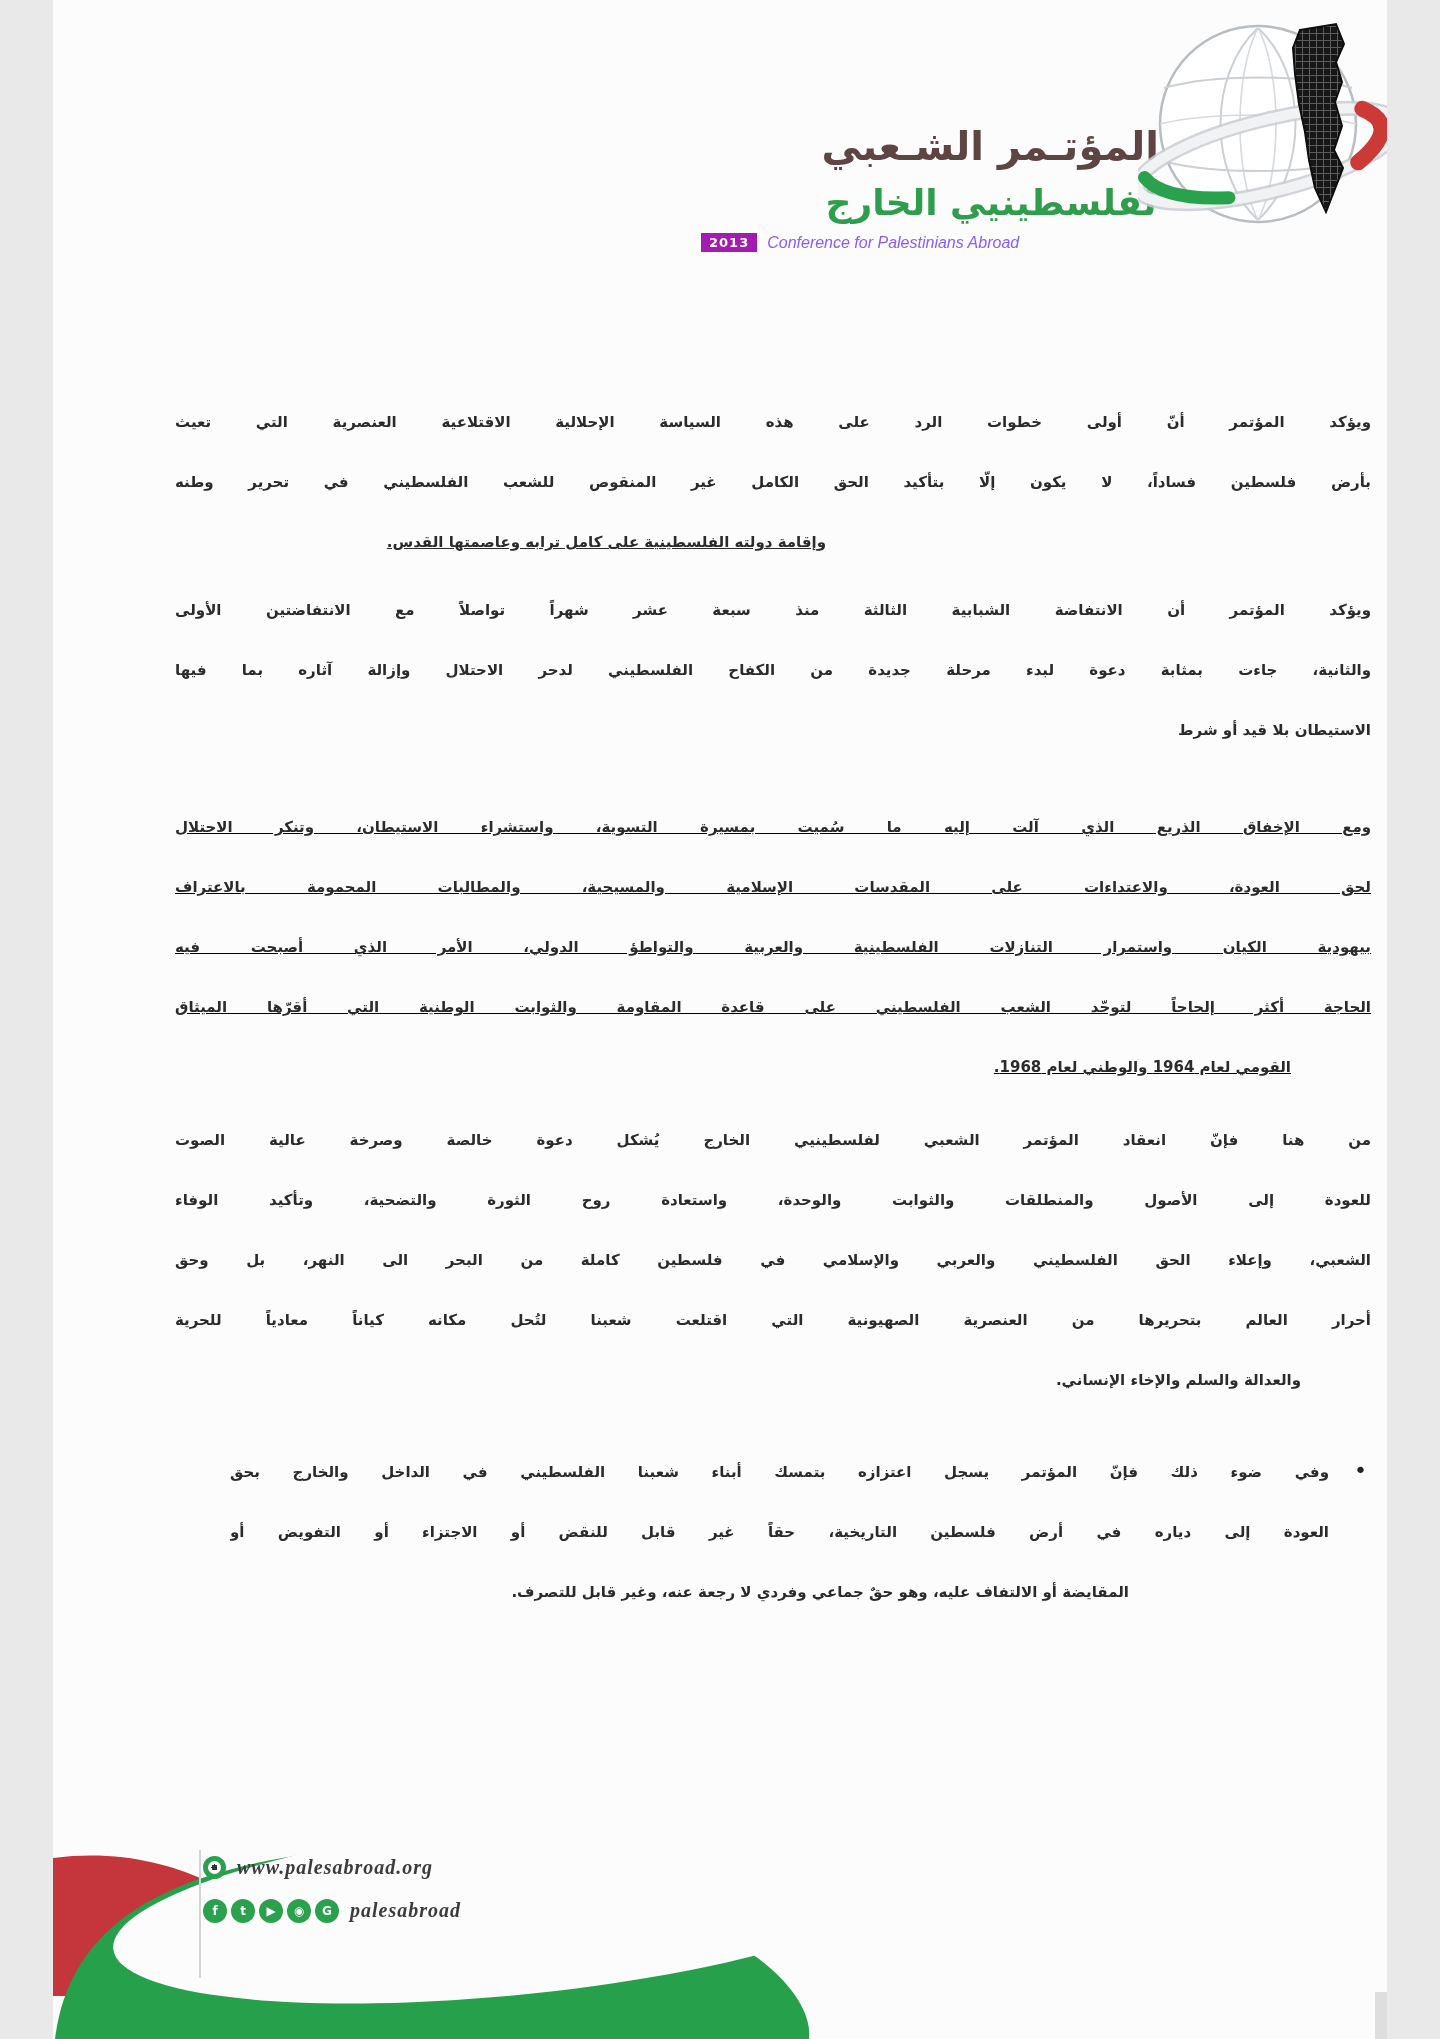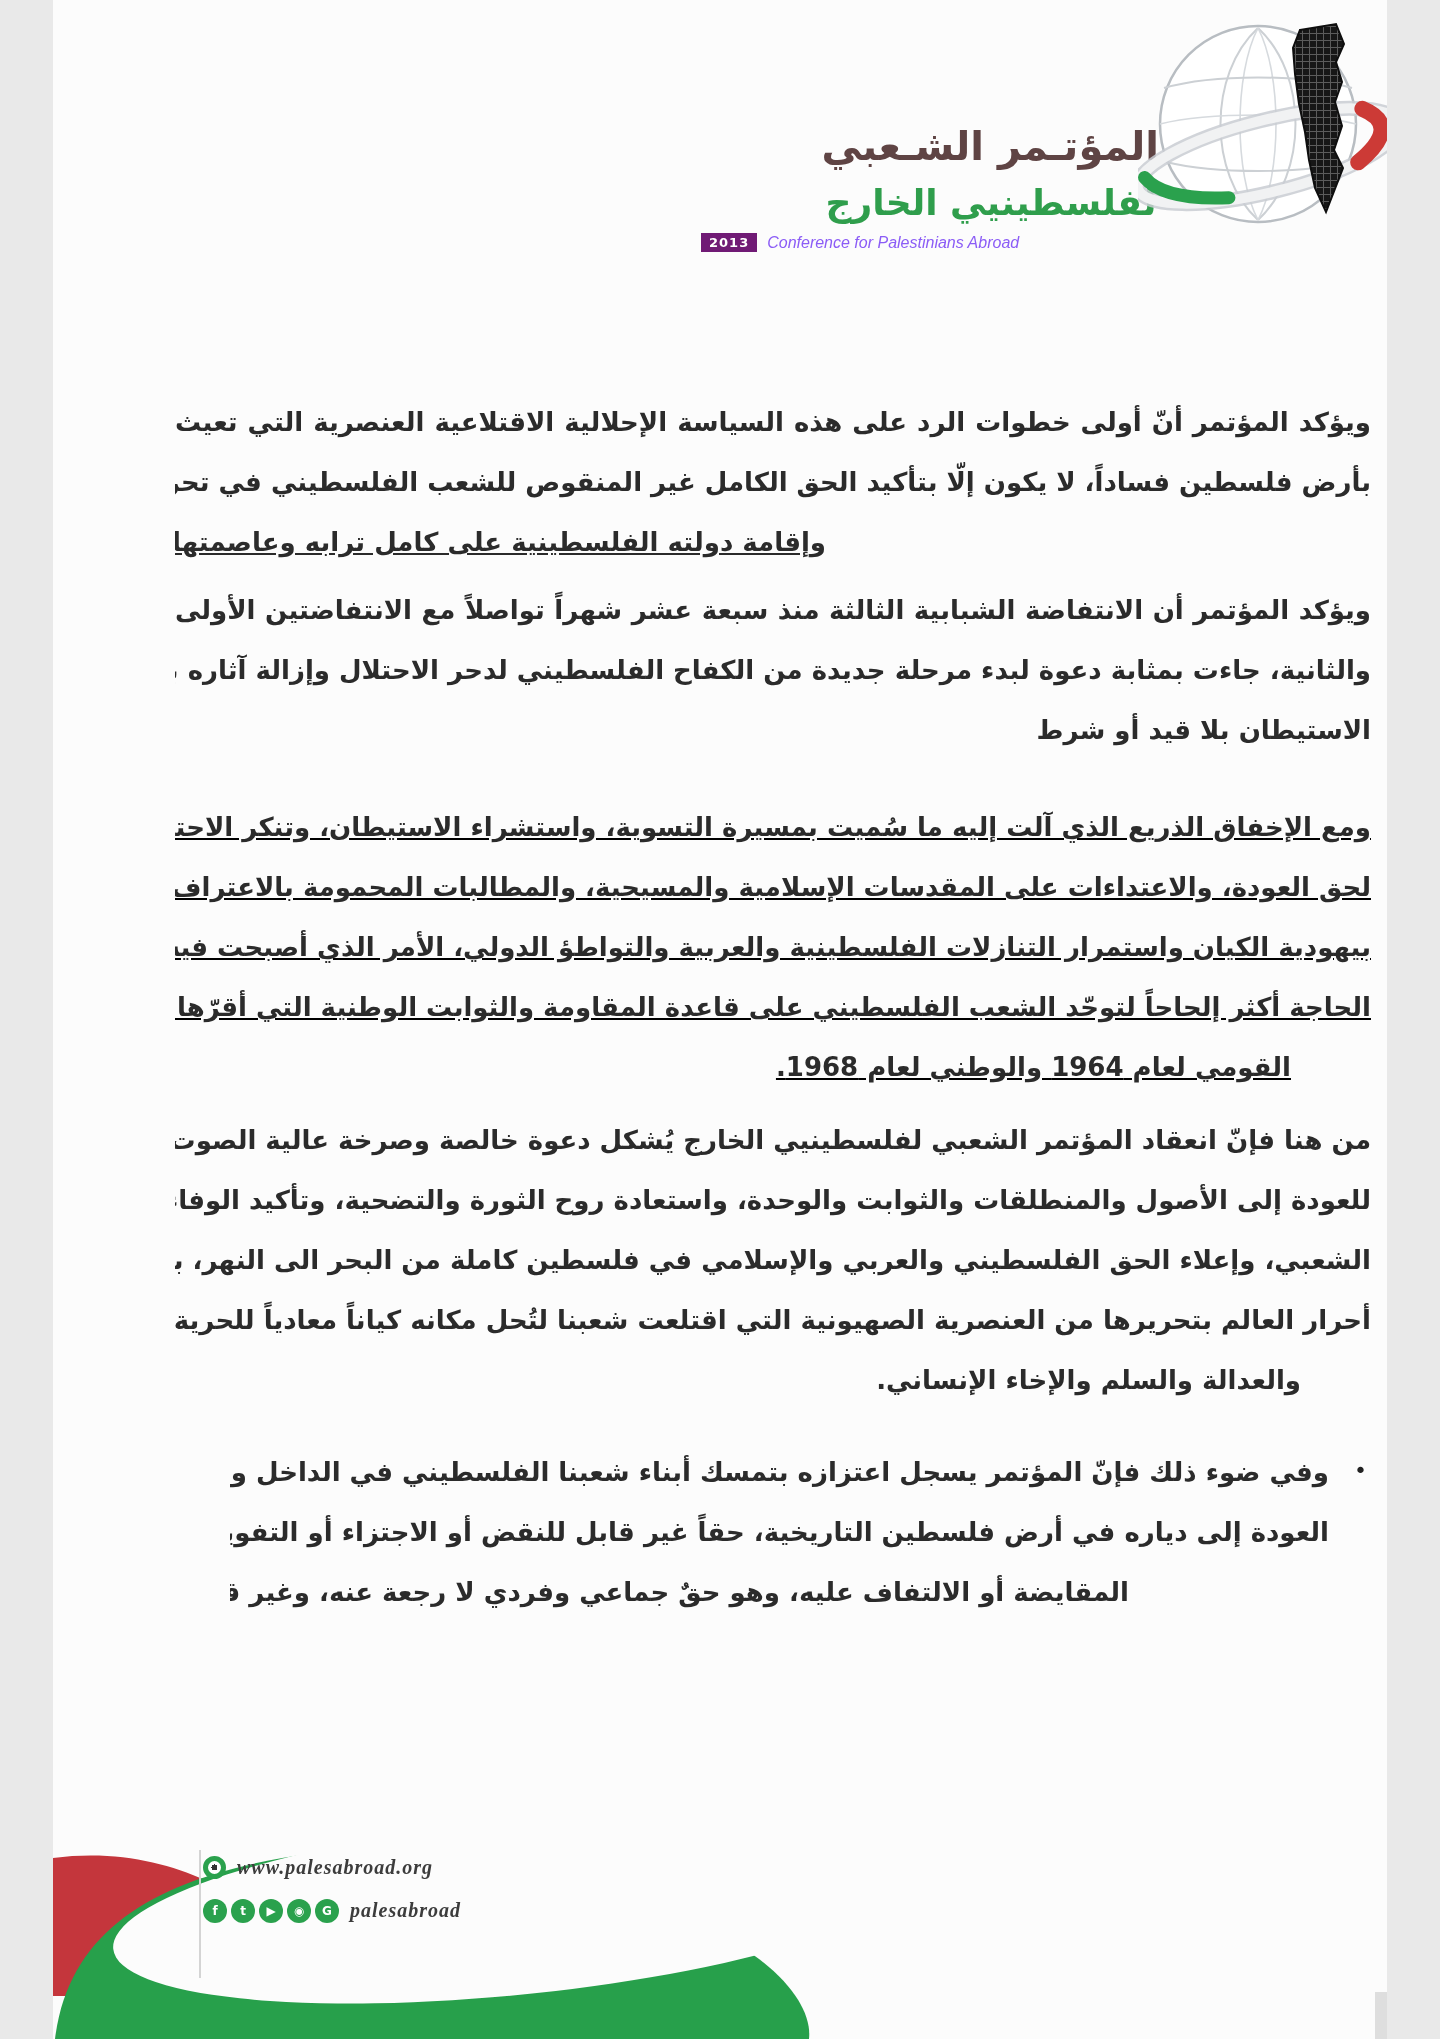--- a/index.html
+++ b/index.html
@@ -16,33 +16,33 @@
   }
   .logo-title2{
     position:absolute;left:770px;top:178px;width:336px;
     font-size:36px;font-weight:bold;color:#2f9e4c;text-align:center;
     white-space:nowrap;direction:rtl;line-height:50px;
   }
   .logo-badge-row{
     position:absolute;left:648px;top:233px;display:flex;align-items:center;gap:10px;direction:ltr;
   }
   .badge{
-    background:#701a75;color:#fff;font-size:13px;font-weight:bold;
+    background:#a21caf;color:#fff;font-size:13px;font-weight:bold;
     padding:2px 8px;line-height:15px;letter-spacing:1px;
   }
   .badge-caption{
     font-family:Liberation Sans, sans-serif;font-style:italic;
     color:#8b5cf6;font-size:16px;white-space:nowrap;
   }
   .globe-svg{position:absolute;left:1085px;top:16px;}
   
   #doc-body{position:absolute;left:122px;top:0;width:1196px;height:1800px;}
   .para{position:absolute;left:0;right:0;direction:rtl;}
   .tline{
-    height:60px;line-height:60px;font-size:26px;font-weight:bold;color:#2b2b2b;
+    height:60px;line-height:60px;font-size:15px;font-weight:bold;color:#2b2b2b;
     text-align:justify;text-align-last:justify;overflow:hidden;white-space:nowrap;
   }
   .tline.lastline{text-align-last:right;}
   .para.bulleted{padding-right:42px;padding-left:55px;}
   .bullet{
     position:absolute;right:4px;top:0;height:60px;line-height:58px;
     font-size:22px;color:#222;
   }
   
   .pagenum{

